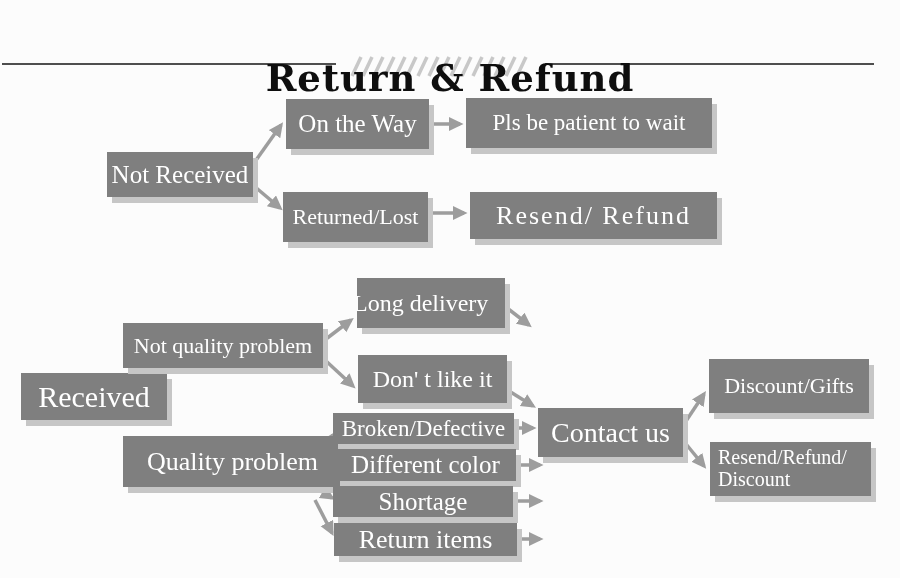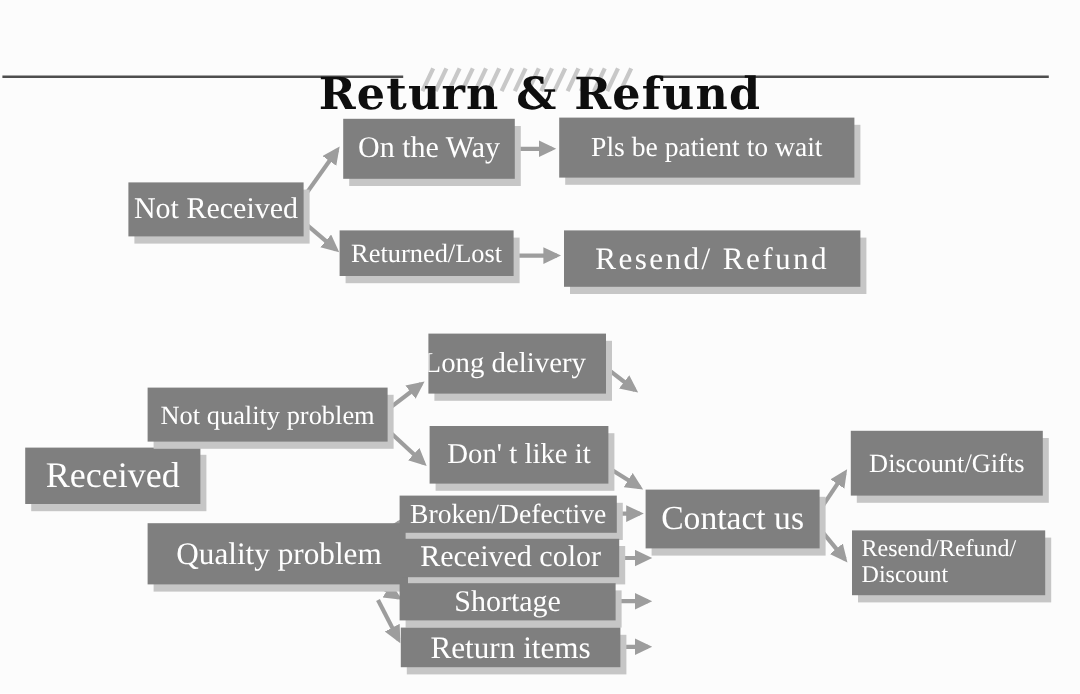--- a/index.html
+++ b/index.html
@@ -84,30 +84,30 @@
     <line class="arrow" x1="520" y1="465" x2="540" y2="465" marker-end="url(#ah)"></line>
     <line class="arrow" x1="517" y1="501" x2="540" y2="501" marker-end="url(#ah)"></line>
     <line class="arrow" x1="521" y1="539" x2="540" y2="539" marker-end="url(#ah)"></line>
     <line class="arrow" x1="686" y1="421" x2="704" y2="394" marker-end="url(#ah)"></line>
     <line class="arrow" x1="686" y1="444" x2="704" y2="466" marker-end="url(#ah)"></line>
   </svg>
 
   <div class="node" style="left:107px;top:152px;width:146px;height:45px;font-size:25px">Not Received</div>
   <div class="node" style="left:286px;top:99px;width:143px;height:50px;font-size:25px">On the Way</div>
   <div class="node" style="left:466px;top:98px;width:246px;height:50px;font-size:23px">Pls be patient to wait</div>
-  <div class="node" style="left:283px;top:192px;width:145px;height:38px;font-size:22px">Returned/Lost</div>
+  <div class="node" style="left:283px;top:192px;width:145px;height:50px;font-size:22px">Returned/Lost</div>
   <div class="node" style="left:470px;top:192px;width:247px;height:47px;font-size:26px;letter-spacing:2px">Resend/ Refund</div>
 
   <div class="node" style="left:21px;top:373px;width:146px;height:47px;font-size:30px">Received</div>
   <div class="node" style="left:123px;top:323px;width:200px;height:45px;font-size:22px">Not quality problem</div>
   <div class="node clipleft" style="left:357px;top:278px;width:148px;height:50px;font-size:24px">Long delivery</div>
   <div class="node" style="left:358px;top:355px;width:149px;height:48px;font-size:24px">Don' t like it</div>
   <div class="node" style="left:123px;top:436px;width:219px;height:51px;font-size:26px">Quality problem</div>
   <div class="node" style="left:333px;top:413px;width:181px;height:31px;font-size:23px">Broken/Defective</div>
-  <div class="node" style="left:335px;top:449px;width:181px;height:32px;font-size:25px">Received color</div>
+  <div class="node" style="left:335px;top:449px;width:181px;height:32px;font-size:25px">Different color</div>
   <div class="node" style="left:333px;top:486px;width:180px;height:31px;font-size:25px">Shortage</div>
   <div class="node" style="left:334px;top:523px;width:183px;height:33px;font-size:26px">Return items</div>
   <div class="node" style="left:538px;top:408px;width:145px;height:49px;font-size:28px">Contact us</div>
   <div class="node" style="left:709px;top:359px;width:160px;height:54px;font-size:22px">Discount/Gifts</div>
   <div class="node leftalign" style="left:710px;top:442px;width:161px;height:54px;font-size:20px">
     <span class="stack">
       <span>Resend/Refund/</span>
       <span>Discount</span>
     </span>
   </div>

